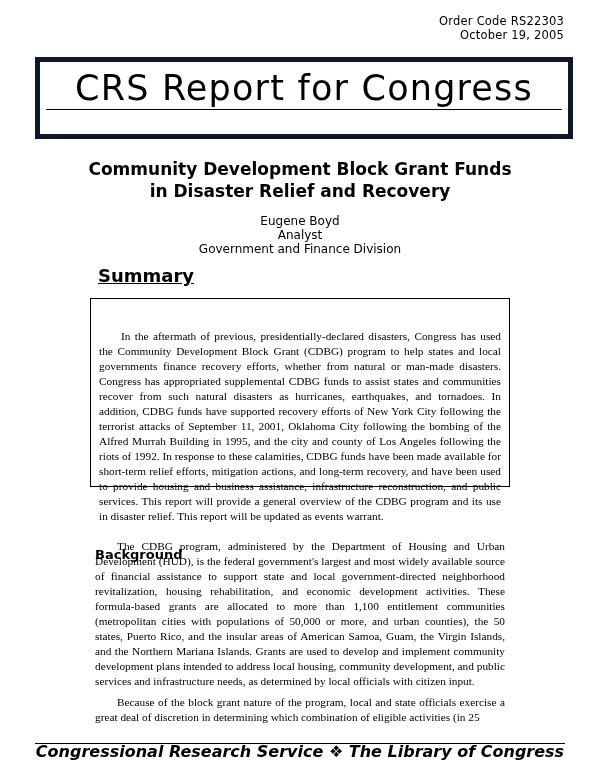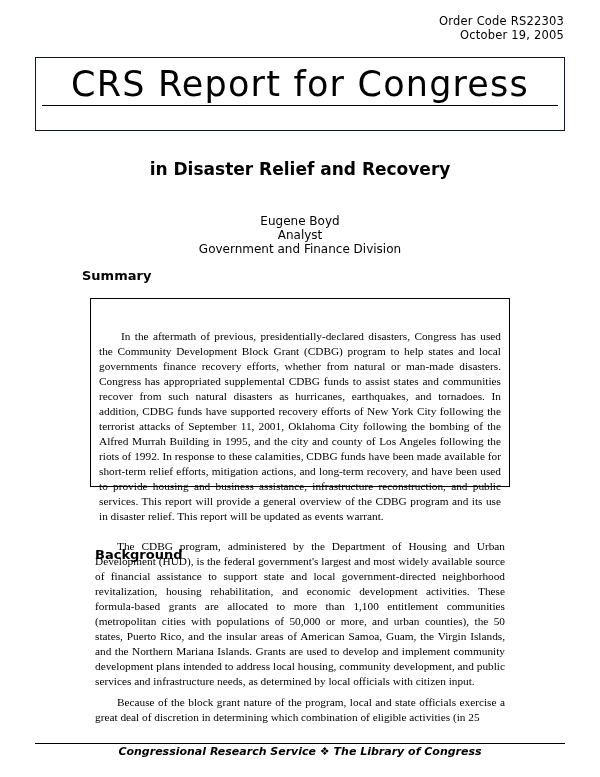--- a/index.html
+++ b/index.html
@@ -2,55 +2,56 @@
 <html><head>
   <meta charset="utf-8">
   <style>
     html, body { margin: 0; padding: 0; background: #ffffff; }
     body { width: 600px; height: 777px; position: relative; overflow: hidden; color: #000; }
     .sans { font-family: "DejaVu Sans", sans-serif; }
     .serif { font-family: "Liberation Serif", serif; }
 
     .order-block { position: absolute; right: 36px; top: 15px; text-align: right; font-size: 11.5px; line-height: 13.5px; letter-spacing: 0.2px; margin-left: 47px; }
 
-    .masthead { position: absolute; left: 35px; top: 57px; width: 528px; height: 72px; border: 1px solid #0f172a; }
+    .masthead { position: absolute; left: 35px; top: 57px; width: 528px; height: 72px; border: 5px solid #0f172a; }
     .mast-title { position: absolute; left: 0; right: 0; top: 6px; text-align: center; font-size: 35px; line-height: 40px; letter-spacing: 1.2px; font-weight: normal; }
     .mast-rule { position: absolute; left: 6px; right: 6px; top: 47px; border-top: 1px solid #000; }
     .mast-sub { position: absolute; left: 0; right: 0; top: 48px; text-align: center; font-size: 15.5px; line-height: 19px; letter-spacing: 0.5px; }
 
     .doc-title { position: absolute; left: 60px; right: 60px; top: 158px; text-align: center; font-size: 17px; line-height: 22px; font-weight: bold; }
     .author { position: absolute; left: 0; right: 0; top: 214px; text-align: center; font-size: 12px; line-height: 14px; }
 
-    .h-summary { position: absolute; left: 82px; top: 268px; font-size: 13px; font-weight: bold; line-height: 16px; }
+    .h-summary { position: absolute; left: 98px; top: 268px; font-size: 18px; font-weight: bold; line-height: 16px; text-decoration: underline; }
     .summary-box { position: absolute; left: 90px; top: 298px; width: 420px; height: 189px; border: 1px solid #000; box-sizing: border-box; }
     .summary-text { position: absolute; left: 8px; right: 8px; top: 6px; font-size: 11.3px; line-height: 15px; text-align: justify; margin-top: 24px; }
     .indent { text-indent: 22px; }
 
     .h-background { position: absolute; left: 95px; top: 507px; font-size: 13px; font-weight: bold; line-height: 16px; margin-top: 40px; }
     .bg-text { position: absolute; left: 95px; width: 410px; font-size: 11.3px; line-height: 15px; text-align: justify; }
     .bg-p1 { top: 539px; }
     .bg-p2 { top: 695px; }
 
     .footer-rule { position: absolute; left: 35px; right: 35px; top: 743px; border-top: 1px solid #000; }
-    .footer { position: absolute; left: 0; right: 0; top: 745px; text-align: center; font-size: 11px; font-weight: bold; font-style: italic; line-height: 14px; }
+    .footer { position: absolute; left: 0; right: 0; top: 745px; text-align: center; font-size: 16px; font-weight: bold; font-style: italic; line-height: 14px; }
   </style>
 </head>
 <body>
 
 <div class="order-block sans">
   <div>Order Code RS22303</div>
   <div>October 19, 2005</div>
 </div>
 
 <div class="masthead sans">
   <div class="mast-title">CRS Report for Congress</div>
   <div class="mast-rule"></div>
 </div>
 
 <div class="doc-title sans">
+  <div>Community Development Block Grant Funds</div>
   <div>in Disaster Relief and Recovery</div>
 </div>
 
 <div class="author sans">
   <div>Eugene Boyd</div>
   <div>Analyst</div>
   <div>Government and Finance Division</div>
 </div>
 
 <div class="h-summary sans">Summary</div>

